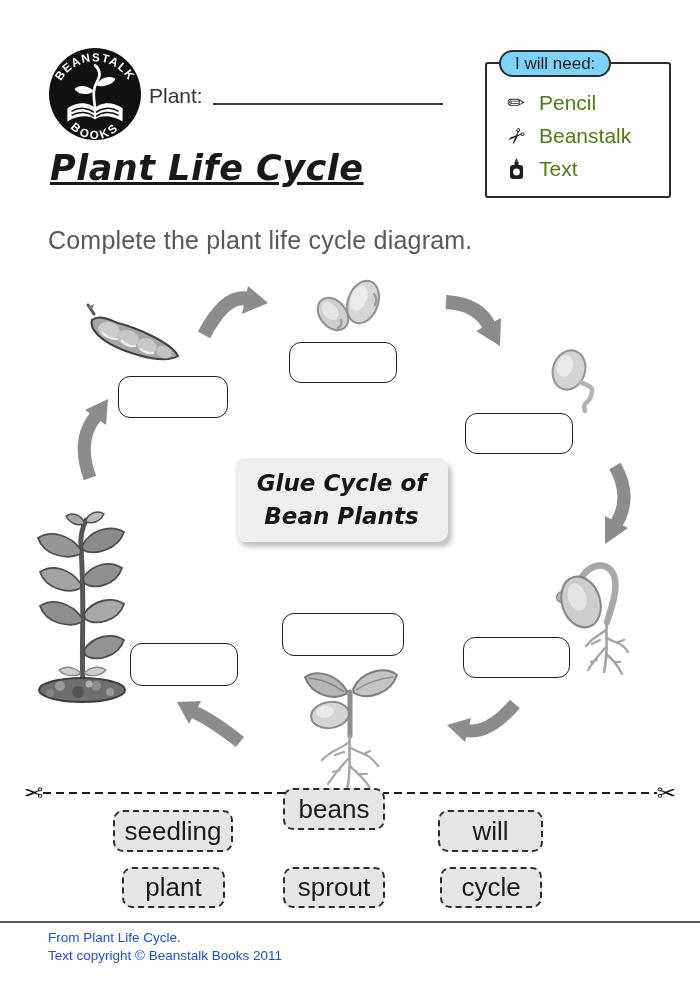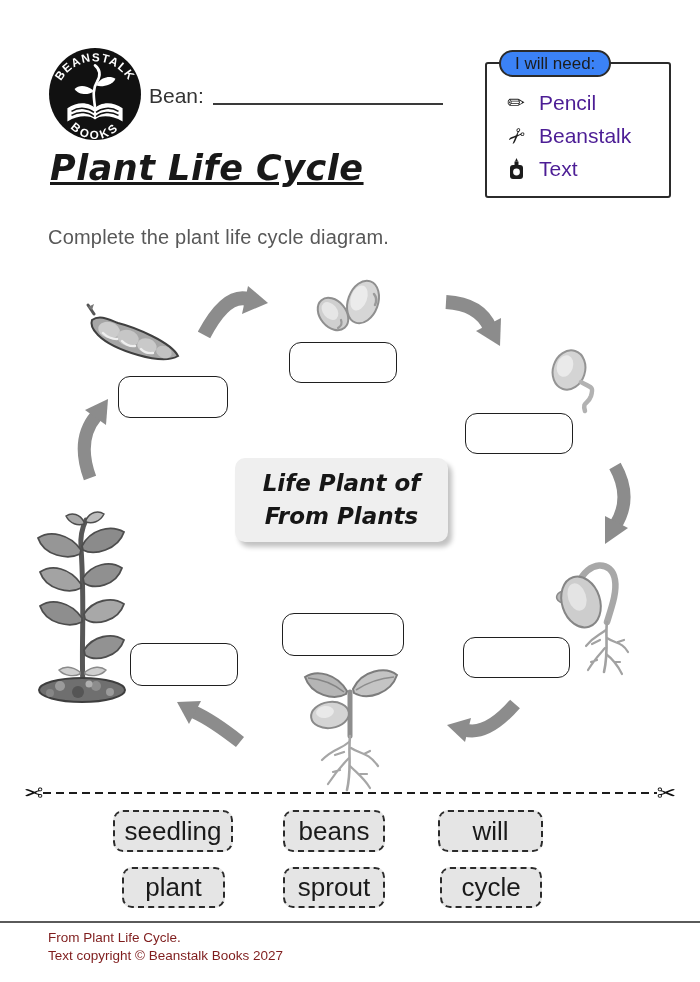--- a/index.html
+++ b/index.html
@@ -13,35 +13,35 @@
 
   
   .name-label { font-size:21px; color:#333; }
   .name-line { border-bottom:2px solid #3a3a3a; }
 
   .materials-box {
     border:2.5px solid #2b2b2b; border-radius:3px; background:#fff;
   }
   .materials-pill {
     position:absolute; top:-14px; left:12px; height:27px; padding:0 14px;
-    background:#3b82f6; border:2.5px solid #2b2b2b; border-radius:14px;
+    background:#7dd3fc; border:2.5px solid #2b2b2b; border-radius:14px;
     display:flex; align-items:center; font-size:17px; color:#1c1c1c;
     white-space:nowrap;
   }
   .materials-list { position:absolute; top:22px; left:16px; right:6px; }
   .materials-item { display:flex; align-items:center; height:33px; gap:10px; }
   .materials-item .m-icon { width:26px; display:flex; justify-content:center; align-items:center; font-size:21px; color:#1c1c1c; }
-  .materials-item .m-label { font-size:21px; color:#4c1d95; }
+  .materials-item .m-label { font-size:21px; color:#4d7c0f; }
   .scissors-rot { display:inline-block; transform:rotate(135deg); }
 
   .page-title {
     font-size:35px; font-weight:bold; font-style:italic; color:#181818;
     letter-spacing:.5px; font-family:"DejaVu Sans", sans-serif;
   }
-  .instruction { font-size:20px; color:#585858; letter-spacing:.2px; }
+  .instruction { font-size:25px; color:#585858; letter-spacing:.2px; }
 
   
   .answer-box {
     background:#fff; border:1.7px solid #1f1f1f; border-radius:12px;
   }
   .center-label {
     background:#efefef; border-radius:10px;
     box-shadow:4px 5px 5px #c2c2c2;
     display:flex; flex-direction:column; justify-content:center; align-items:center;
     font-family:"DejaVu Sans", sans-serif; font-weight:bold; font-style:italic;
@@ -58,21 +58,21 @@
 
   
   .word-card {
     border:2px dashed #2b2b2b; border-radius:10px; background:#e5e5e5;
     display:flex; align-items:center; justify-content:center;
     font-size:26px; color:#1a1a1a;
   }
 
   
   .footer-rule { background:#5a5a5a; }
-  .footer-text { font-size:13.5px; color:#7f1d1d; line-height:18px; }
+  .footer-text { font-size:13.5px; color:#1d4ed8; line-height:18px; }
 </style>
 </head>
 <body>
 
 <div class="page">
 
   <div class="abs" style="left:48px;top:47px;width:94px;height:94px;">
     <svg viewBox="0 0 92 92">
       <circle cx="46" cy="46" r="45" fill="#111"></circle>
       <defs>
@@ -89,21 +89,21 @@
       <path d="M19,60 C30,52 42,55 46,60 C50,55 62,52 73,60 L73,73 C62,66 50,67 46,71 C42,67 30,66 19,73 Z" fill="#fff"></path>
       <path d="M23,63 C31,58 40,60 45,64 M69,63 C61,58 52,60 47,64" stroke="#111" stroke-width="1.4" fill="none"></path>
       <path d="M23,67 C31,62 40,64 45,68 M69,67 C61,62 52,64 47,68" stroke="#111" stroke-width="1.4" fill="none"></path>
 
       <path d="M46,59 C45,50 43,42 48,34 C52,27 51,22 46,18" stroke="#fff" stroke-width="2.6" fill="none" stroke-linecap="round"></path>
       <path d="M44,42 C37,37 30,37 26,41 C30,47 39,47 44,44 Z" fill="#fff"></path>
       <path d="M48,36 C53,29 61,28 66,31 C63,38 53,39 48,38 Z" fill="#fff"></path>
     </svg>
   </div>
 
-  <div class="abs name-label" style="left:149px;top:84px;">Bean:</div>
+  <div class="abs name-label" style="left:149px;top:84px;">Plant:</div>
   <div class="abs name-line" style="left:213px;top:82px;width:230px;height:23px;"></div>
 
   <div class="abs materials-box" style="left:485px;top:62px;width:186px;height:136px;">
     <div class="materials-pill">
       <span>I will need:</span>
     </div>
     <div class="materials-list">
       <div class="materials-item">
         <span class="m-icon">✏</span>
         <span class="m-label">Pencil</span>
@@ -256,36 +256,36 @@
   </div>
 
   <div class="abs answer-box" style="left:118px;top:376px;width:110px;height:42px;"></div>
   <div class="abs answer-box" style="left:289px;top:342px;width:108px;height:41px;"></div>
   <div class="abs answer-box" style="left:465px;top:413px;width:108px;height:41px;"></div>
   <div class="abs answer-box" style="left:463px;top:637px;width:107px;height:41px;"></div>
   <div class="abs answer-box" style="left:282px;top:613px;width:122px;height:43px;"></div>
   <div class="abs answer-box" style="left:130px;top:643px;width:108px;height:43px;"></div>
 
   <div class="abs center-label" style="left:235px;top:458px;width:213px;height:84px;">
-    <div>Life Plant of</div>
-    <div>From Plants</div>
+    <div>Glue Cycle of</div>
+    <div>Bean Plants</div>
   </div>
 
   <div class="abs cut-line" style="left:24px;top:780px;width:652px;height:26px;">
     <span class="cut-scissor"><span class="flip-h">✂</span></span>
     <div class="cut-dashes"></div>
     <span class="cut-scissor">✂</span>
   </div>
 
   <div class="abs word-card" style="left:113px;top:810px;width:120px;height:42px;">seedling</div>
-  <div class="abs word-card" style="left:283px;top:810px;width:102px;height:42px;">beans</div>
+  <div class="abs word-card" style="left:283px;top:788px;width:102px;height:42px;">beans</div>
   <div class="abs word-card" style="left:438px;top:810px;width:105px;height:42px;">will</div>
   <div class="abs word-card" style="left:122px;top:867px;width:103px;height:41px;">plant</div>
   <div class="abs word-card" style="left:283px;top:867px;width:102px;height:41px;">sprout</div>
   <div class="abs word-card" style="left:440px;top:867px;width:102px;height:41px;">cycle</div>
 
   <div class="abs footer-rule" style="left:0;top:921px;width:700px;height:1.6px;"></div>
   <div class="abs footer-text" style="left:48px;top:929px;">
     <div>From Plant Life Cycle.</div>
-    <div>Text copyright © Beanstalk Books 2027</div>
+    <div>Text copyright © Beanstalk Books 2011</div>
   </div>
 
 </div>
 
 </body></html>

